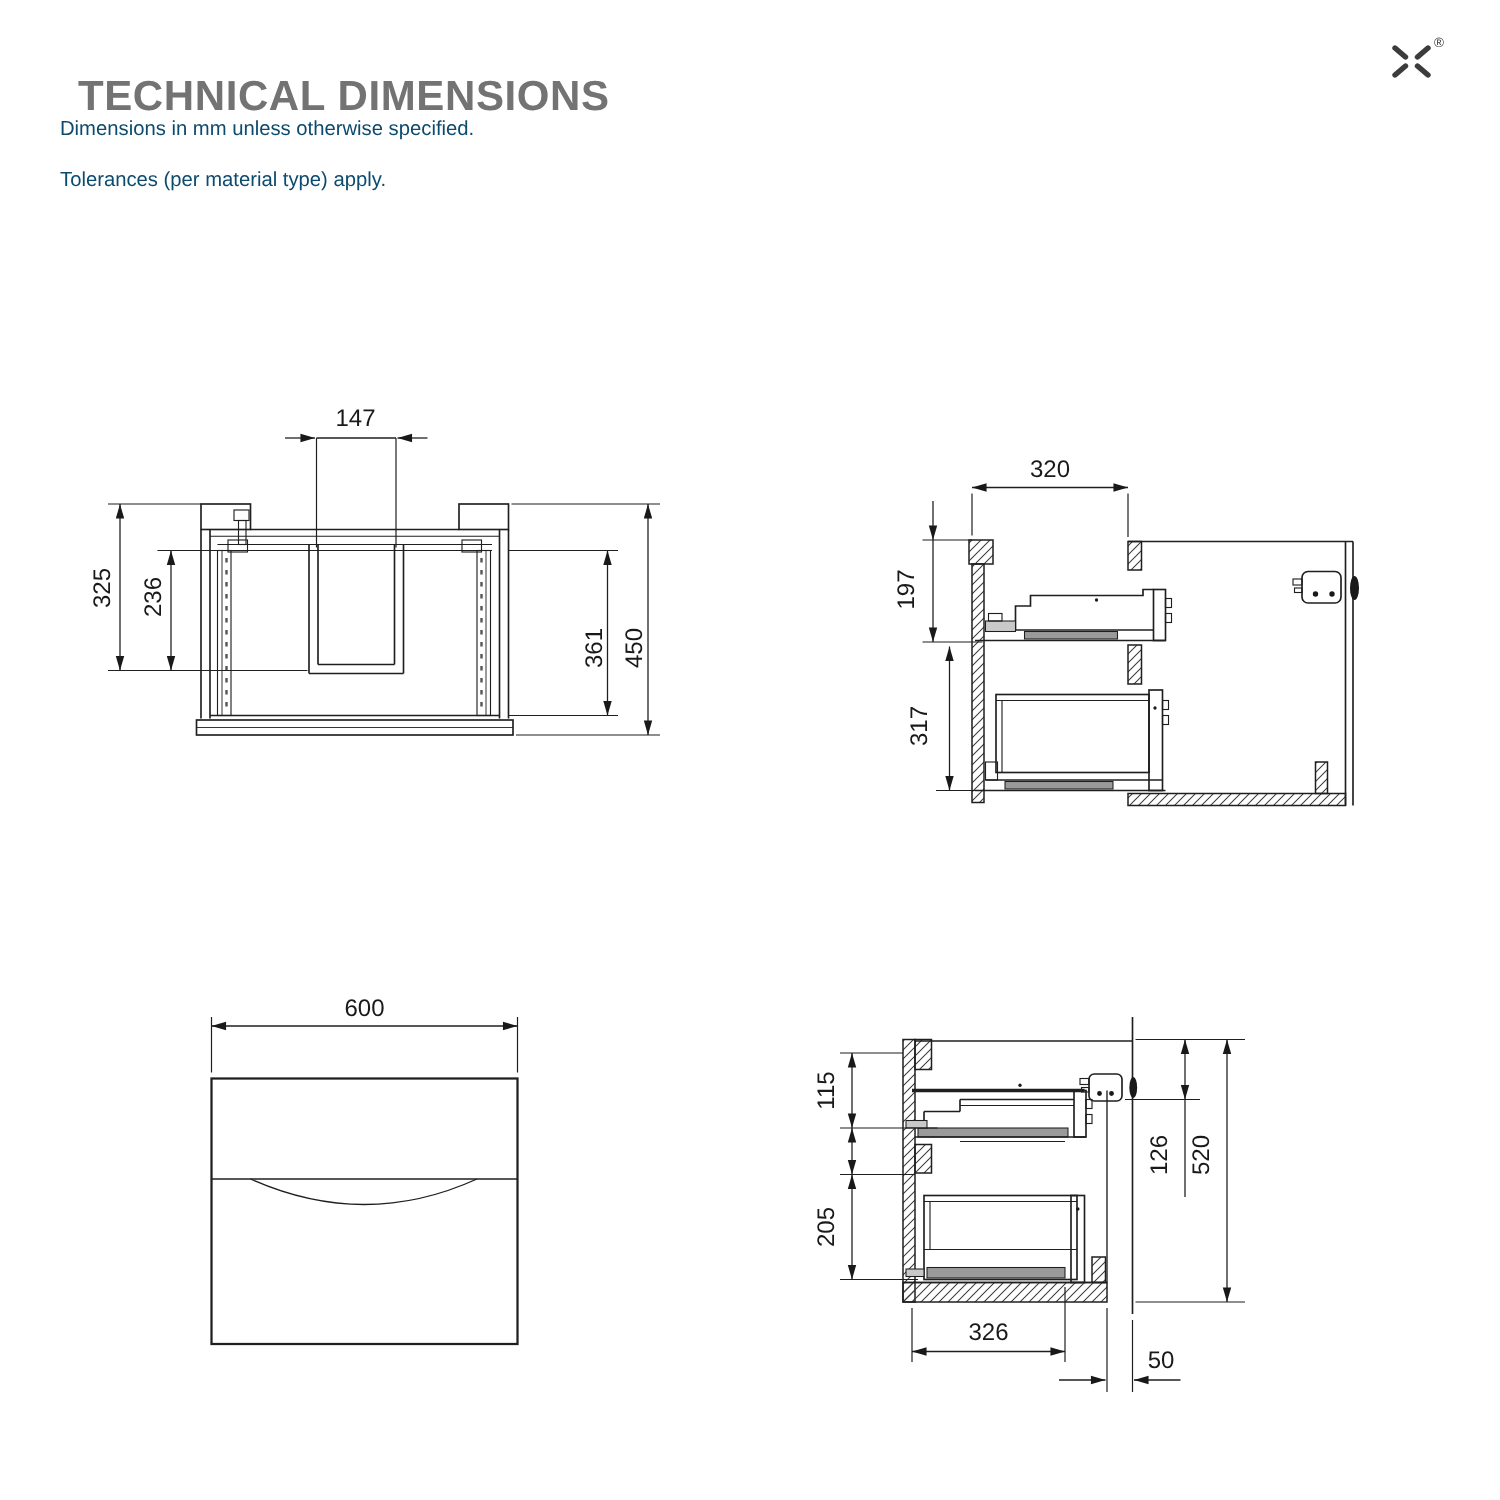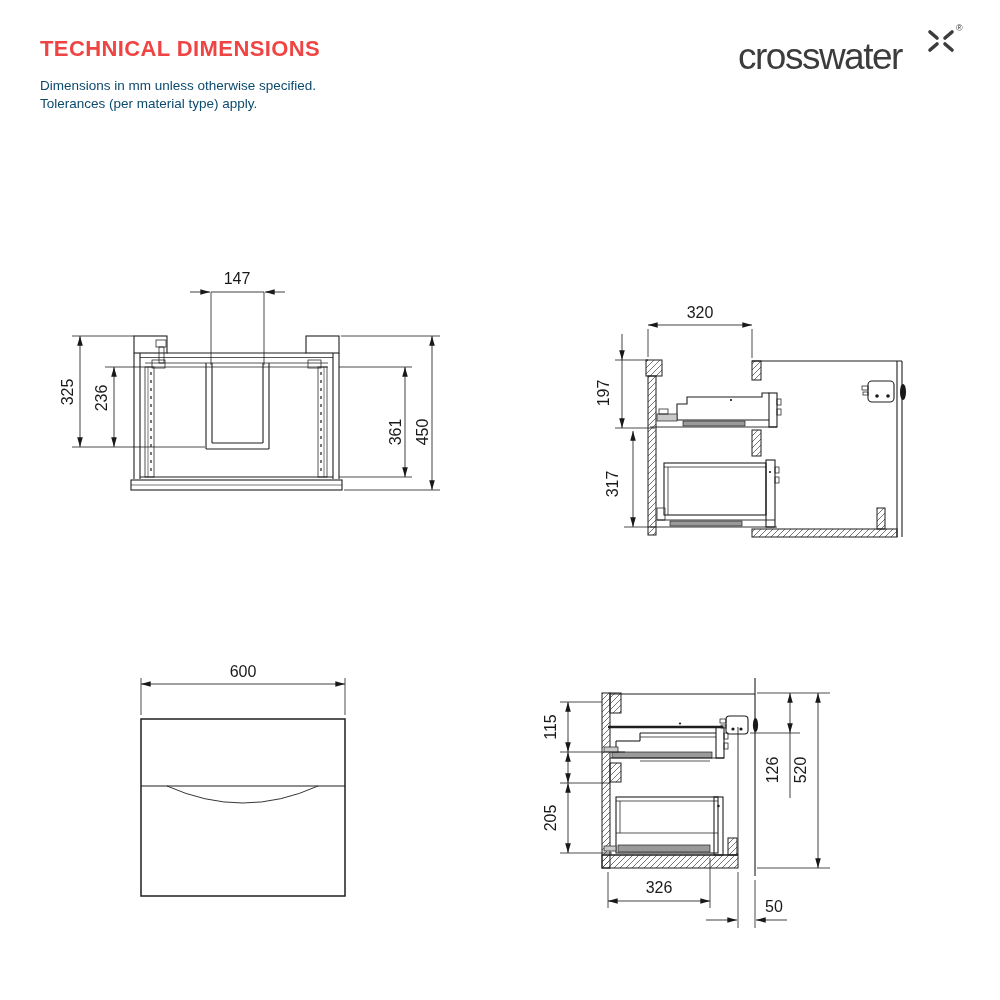--- a/index.html
+++ b/index.html
@@ -1,22 +1,22 @@
 <!DOCTYPE html>
 <html><head>
 <meta charset="utf-8">
 <style>
   html,body { margin:0; padding:0; background:#ffffff; }
   body { width:1000px; height:1000px; position:relative; overflow:hidden;
          font-family:"Liberation Sans", sans-serif; }
-  .hdr-title { position:absolute; left:40px; top:36px; margin:0;
-               font-size:22px; font-weight:700; letter-spacing:.4px; color:#ef4444; }
+  .hdr-title { position:absolute; left:40px; top:36px; margin:12px;
+               font-size:28px; font-weight:700; letter-spacing:.4px; color:#737373; }
   .hdr-note { position:absolute; left:40px; margin:0; font-size:13.5px; color:#0c4a6e; }
   .hdr-note1 { top:78px; }
-  .hdr-note2 { top:96px; }
+  .hdr-note2 { top:112px; }
   .logo { position:absolute; top:30px; right:34px; width:228px; height:54px; }
   .wordmark { position:absolute; left:0; top:6px; font-size:37px; font-weight:400;
               letter-spacing:-1.5px; color:#3c3c3c; }
   .xmark { position:absolute; left:188px; top:-2px; }
   .reg { position:absolute; left:218px; top:-7px; font-size:9px; color:#3c3c3c; }
   svg.drawings { position:absolute; left:0; top:0; }
   .s  { stroke:#1f1f1f; fill:none; stroke-width:1.1; }
   .s5 { stroke:#1f1f1f; fill:none; stroke-width:.6; }
   .s7 { stroke:#1f1f1f; fill:none; stroke-width:.75; }
   .s9 { stroke:#1f1f1f; fill:none; stroke-width:.9; }
@@ -32,21 +32,20 @@
                          fill:#191919; text-anchor:middle; }
 </style>
 </head>
 <body>
 
 <h1 class="hdr-title">TECHNICAL DIMENSIONS</h1>
 <p class="hdr-note hdr-note1">Dimensions in mm unless otherwise specified.</p>
 <p class="hdr-note hdr-note2">Tolerances (per material type) apply.</p>
 
 <div class="logo">
-  <span class="wordmark">crosswater</span>
   <svg class="xmark" width="30" height="26" viewBox="0 0 30 26">
     <g stroke="#3c3c3c" stroke-width="3.6" stroke-linecap="round" fill="none">
       <line x1="4" y1="4" x2="11" y2="10"></line>
       <line x1="26" y1="4" x2="19" y2="10"></line>
       <line x1="4" y1="22" x2="11" y2="16"></line>
       <line x1="26" y1="22" x2="19" y2="16"></line>
     </g>
   </svg>
   <span class="reg">®</span>
 </div>

